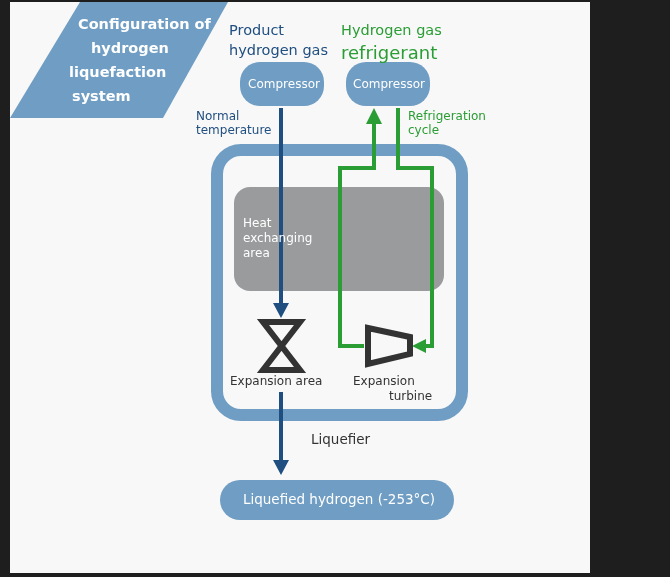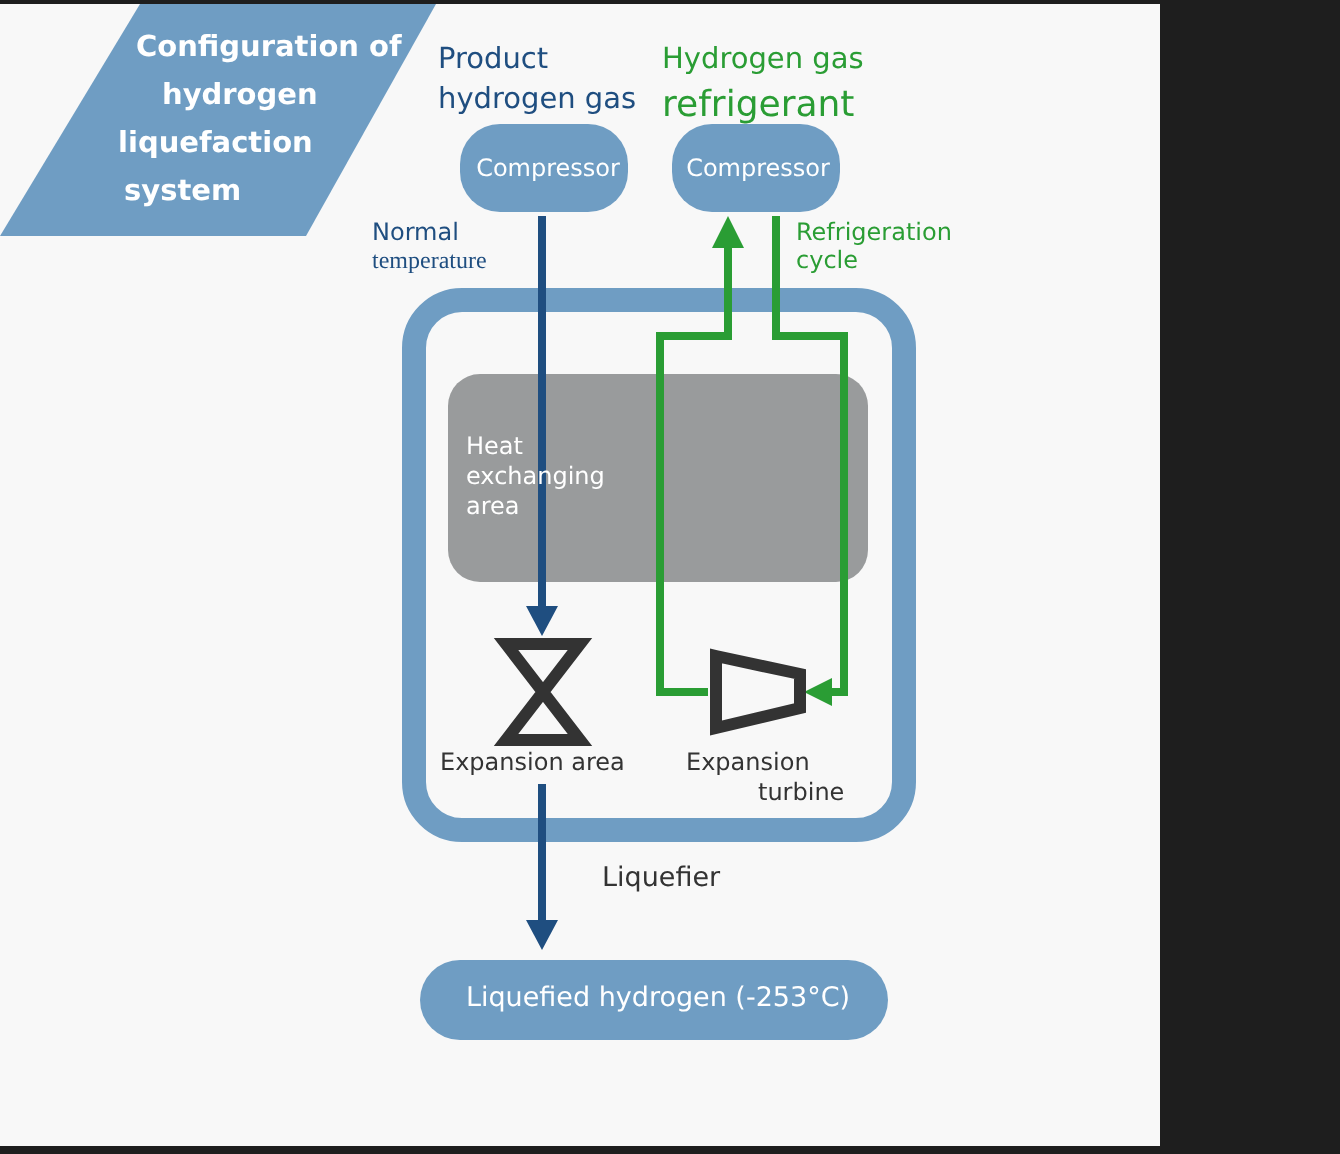--- a/index.html
+++ b/index.html
@@ -1,17 +1,17 @@
 <!DOCTYPE html>
 <html><head>
   <meta charset="utf-8">
   <style>
     html, body { margin: 0; padding: 0; }
     body { width: 670px; height: 577px; background: #1e1e1e; position: relative; overflow: hidden; font-family: "DejaVu Sans", sans-serif; }
-    #canvas { position: absolute; left: 0; top: 2px; width: 580px; height: 571px; background: #f8f8f8; }
+    #canvas { position: absolute; left: 10px; top: 2px; width: 580px; height: 571px; background: #f8f8f8; }
     svg { position: absolute; left: 0; top: 0; }
     .lbl { position: absolute; white-space: nowrap; }
     .title { color: #ffffff; font-weight: bold; font-size: 14.5px; line-height: 24px; }
     .blue { color: #1f4e80; }
     .green { color: #2a9d34; }
     .dark { color: #333333; }
     .white { color: #ffffff; }
   </style>
 </head>
 <body>
@@ -43,21 +43,21 @@
 
   <div class="lbl blue" style="left:219px;top:20px;font-size:14.5px;">Product</div>
   <div class="lbl blue" style="left:219px;top:40px;font-size:14.5px;">hydrogen gas</div>
   <div class="lbl green" style="left:331px;top:20px;font-size:14.5px;">Hydrogen gas</div>
   <div class="lbl green" style="left:331px;top:40px;font-size:18px;">refrigerant</div>
 
   <div class="lbl white" style="left:234px;top:75px;width:80px;text-align:center;font-size:12px;">Compressor</div>
   <div class="lbl white" style="left:339px;top:75px;width:80px;text-align:center;font-size:12px;">Compressor</div>
 
   <div class="lbl blue" style="left:186px;top:107px;font-size:12px;">Normal</div>
-  <div class="lbl blue" style="left:186px;top:121px;font-size:12px;font-family:Liberation Serif, serif;">temperature</div>
+  <div class="lbl blue" style="left:186px;top:121px;font-size:12px;">temperature</div>
   <div class="lbl green" style="left:398px;top:107px;font-size:12px;">Refrigeration</div>
   <div class="lbl green" style="left:398px;top:121px;font-size:12px;">cycle</div>
 
   <div class="lbl white" style="left:233px;top:214px;font-size:12px;">Heat</div>
   <div class="lbl white" style="left:233px;top:229px;font-size:12px;">exchanging</div>
   <div class="lbl white" style="left:233px;top:244px;font-size:12px;">area</div>
 
   <div class="lbl dark" style="left:220px;top:372px;font-size:12px;">Expansion area</div>
   <div class="lbl dark" style="left:343px;top:372px;font-size:12px;">Expansion</div>
   <div class="lbl dark" style="left:343px;top:387px;font-size:12px;margin-left:36px;">turbine</div>

